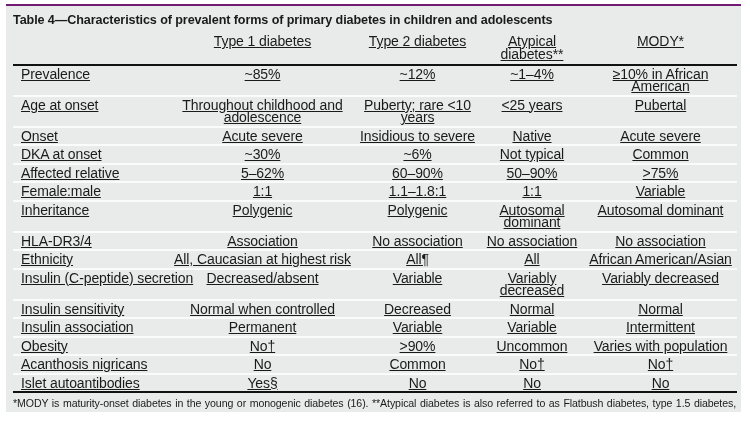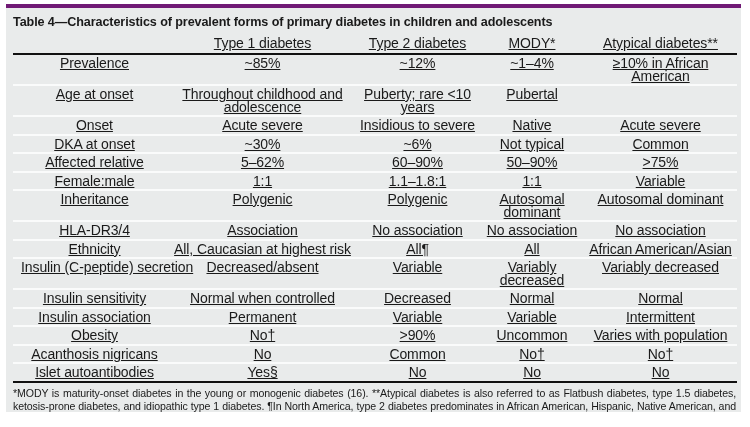--- a/index.html
+++ b/index.html
@@ -3,77 +3,78 @@
 <meta charset="utf-8">
 <style>
   html,body{margin:0;padding:0;}
   body{
     width:750px;height:427px;position:relative;background:#ffffff;
     font-family:"Liberation Sans", sans-serif;color:#1a1a1a;
     -webkit-font-smoothing:antialiased;
   }
   .panel{
     position:absolute;left:6px;top:4px;width:735px;height:408px;
-    background:#e9ebeb;border-top:4px solid #701a75;
+    background:#e9ebeb;border-top:2px solid #701a75;
     box-sizing:border-box;padding:0 4px 0 7px;overflow:hidden;
   }
   .title{
     margin-top:7px;font-size:12.6px;font-weight:bold;letter-spacing:-0.1px;
     line-height:15px;white-space:nowrap;
   }
   .grid{
     display:grid;grid-template-columns:157px 185px 125px 104px 153px;
     font-size:14px;letter-spacing:-0.1px;text-decoration:underline;
   }
   .header-row{margin-top:5px;}
   .header-row .cell{padding:2px 1px;line-height:12.5px;}
   .rule{height:2px;background:#111111;margin:0;}
   .hdr-rule{margin-top:1.5px;}
   .cell{
     text-align:center;padding:2px 2px;line-height:12.5px;
     box-sizing:border-box;
   }
-  .cell.label{text-align:center;padding-left:8px;white-space:nowrap;}
+  .cell.label{text-align:left;padding-left:8px;white-space:nowrap;}
   .row{border-bottom:2px solid #fafbfb;}
   .row:last-child{border-bottom:none;}
   .cell.wrapnarrow{width:78px;justify-self:center;padding-left:0;padding-right:0;}
   .footnote{
     margin-top:4px;font-size:10.6px;line-height:13.1px;text-align:justify;
     letter-spacing:-0.1px;padding-right:1px;
   }
 </style>
 </head>
 <body>
 
 <div class="panel">
 
   <div class="title">Table 4—Characteristics of prevalent forms of primary diabetes in children and adolescents</div>
 
   <div class="grid header-row">
     <div class="cell label"></div>
     <div class="cell">Type 1 diabetes</div>
     <div class="cell">Type 2 diabetes</div>
+    <div class="cell">Atypical diabetes**</div>
     <div class="cell">MODY*</div>
-    <div class="cell">Atypical diabetes**</div>
   </div>
 
   <div class="rule hdr-rule"></div>
 
   <div>
     <div class="grid row">
       <div class="cell label">Prevalence</div>
       <div class="cell">~85%</div>
       <div class="cell">~12%</div>
       <div class="cell">~1–4%</div>
       <div class="cell">≥10% in African American</div>
     </div>
     <div class="grid row">
       <div class="cell label">Age at onset</div>
       <div class="cell">Throughout childhood and adolescence</div>
       <div class="cell">Puberty; rare &lt;10 years</div>
+      <div class="cell">&lt;25 years</div>
       <div class="cell">Pubertal</div>
     </div>
     <div class="grid row">
       <div class="cell label">Onset</div>
       <div class="cell">Acute severe</div>
       <div class="cell">Insidious to severe</div>
       <div class="cell">Native</div>
       <div class="cell">Acute severe</div>
     </div>
     <div class="grid row">

